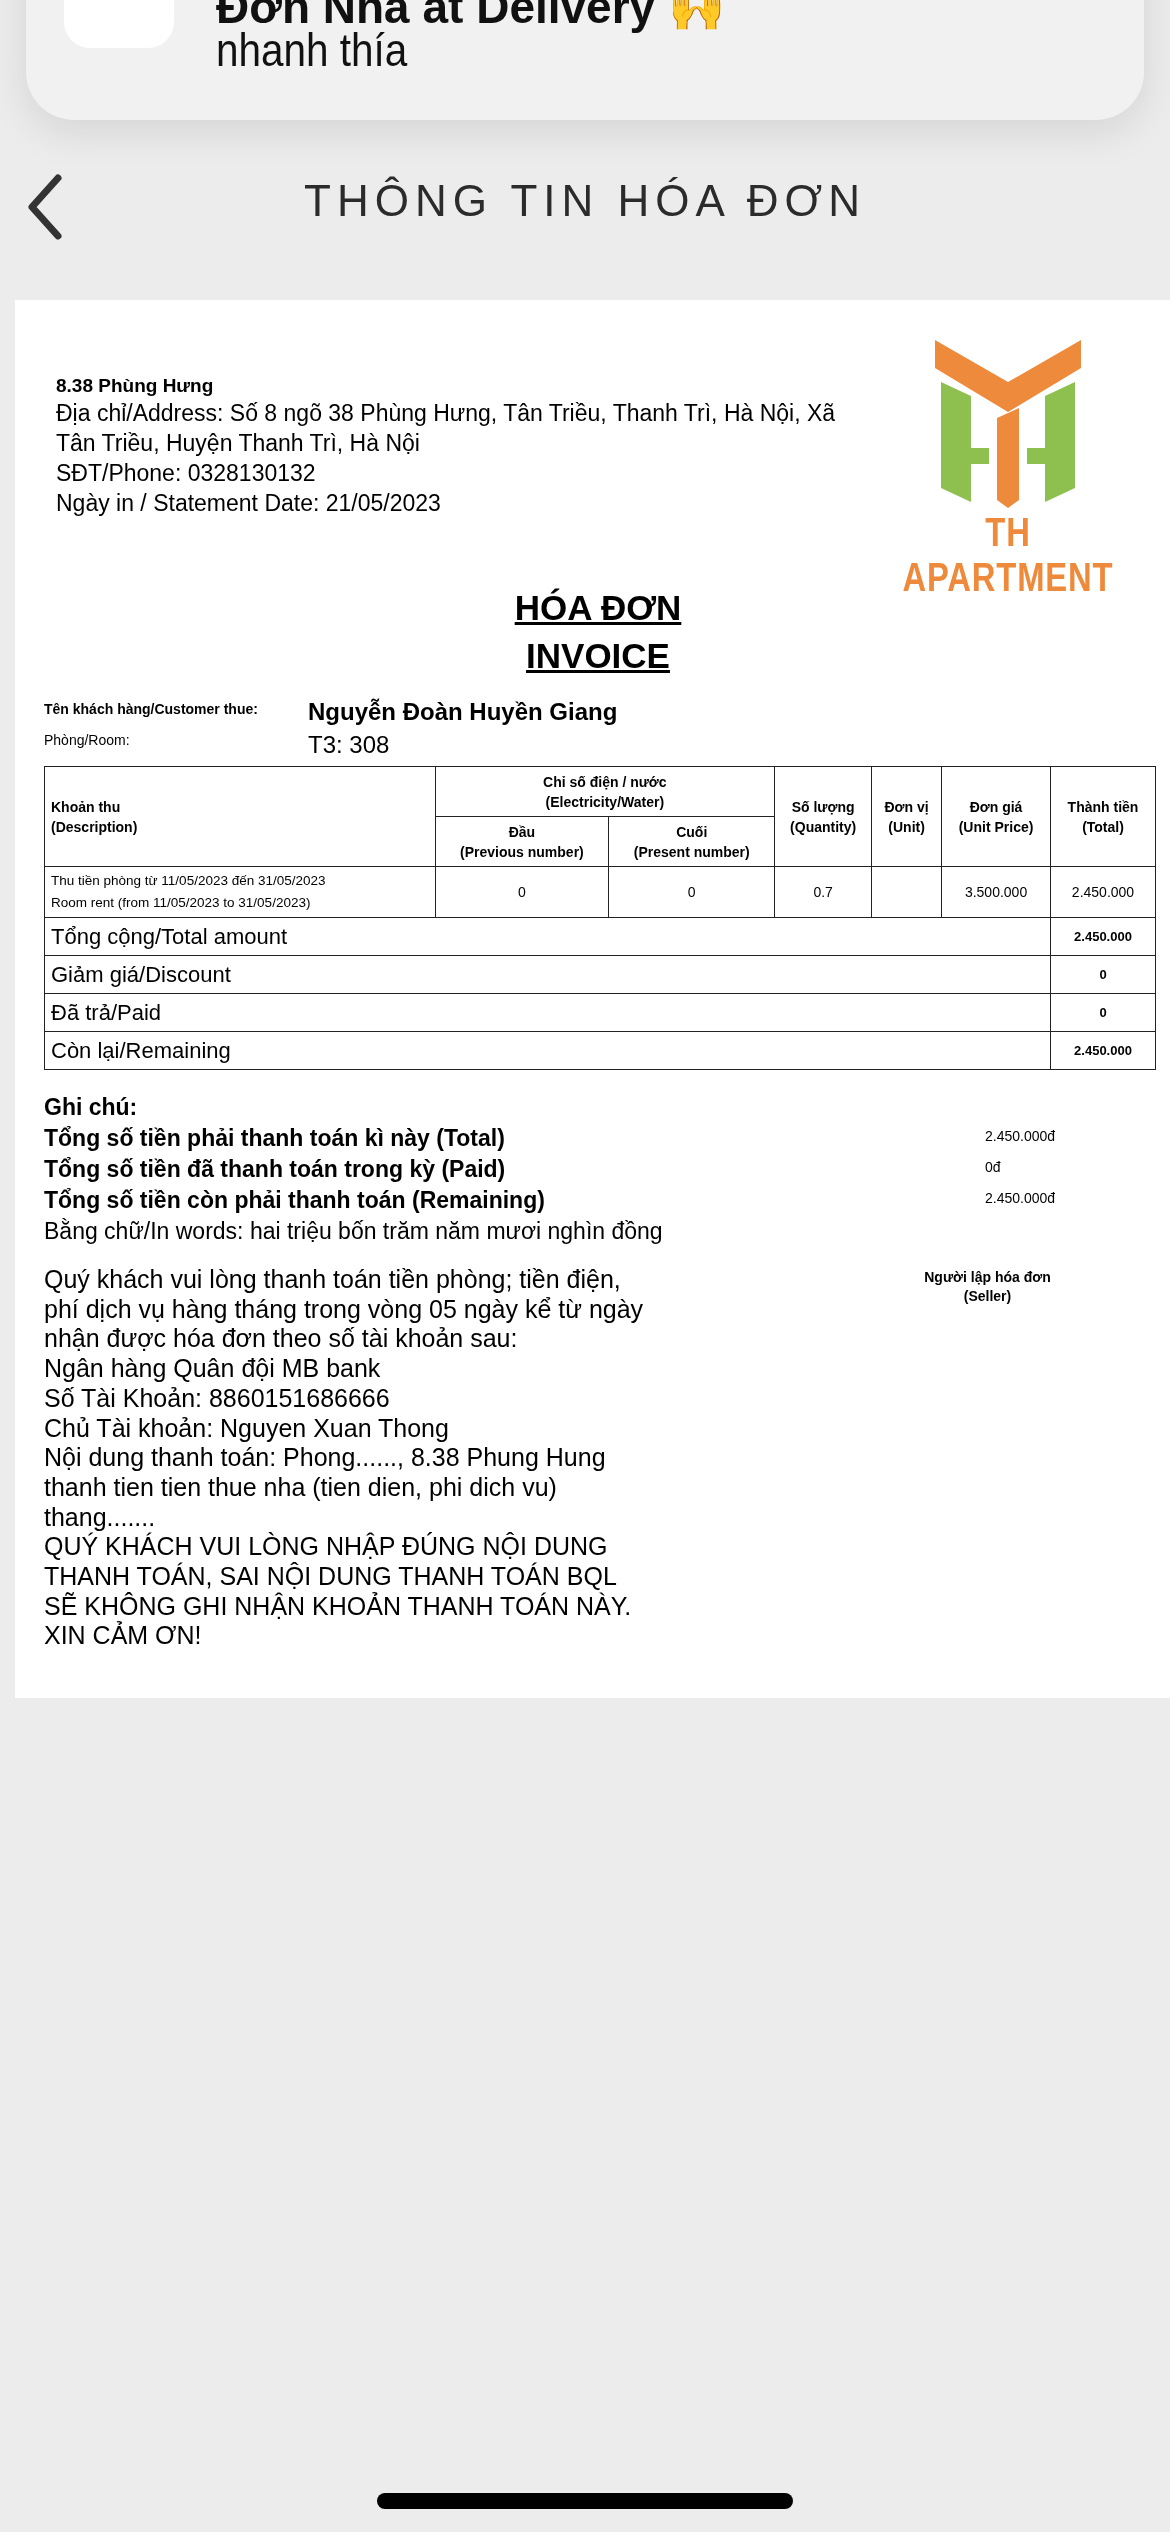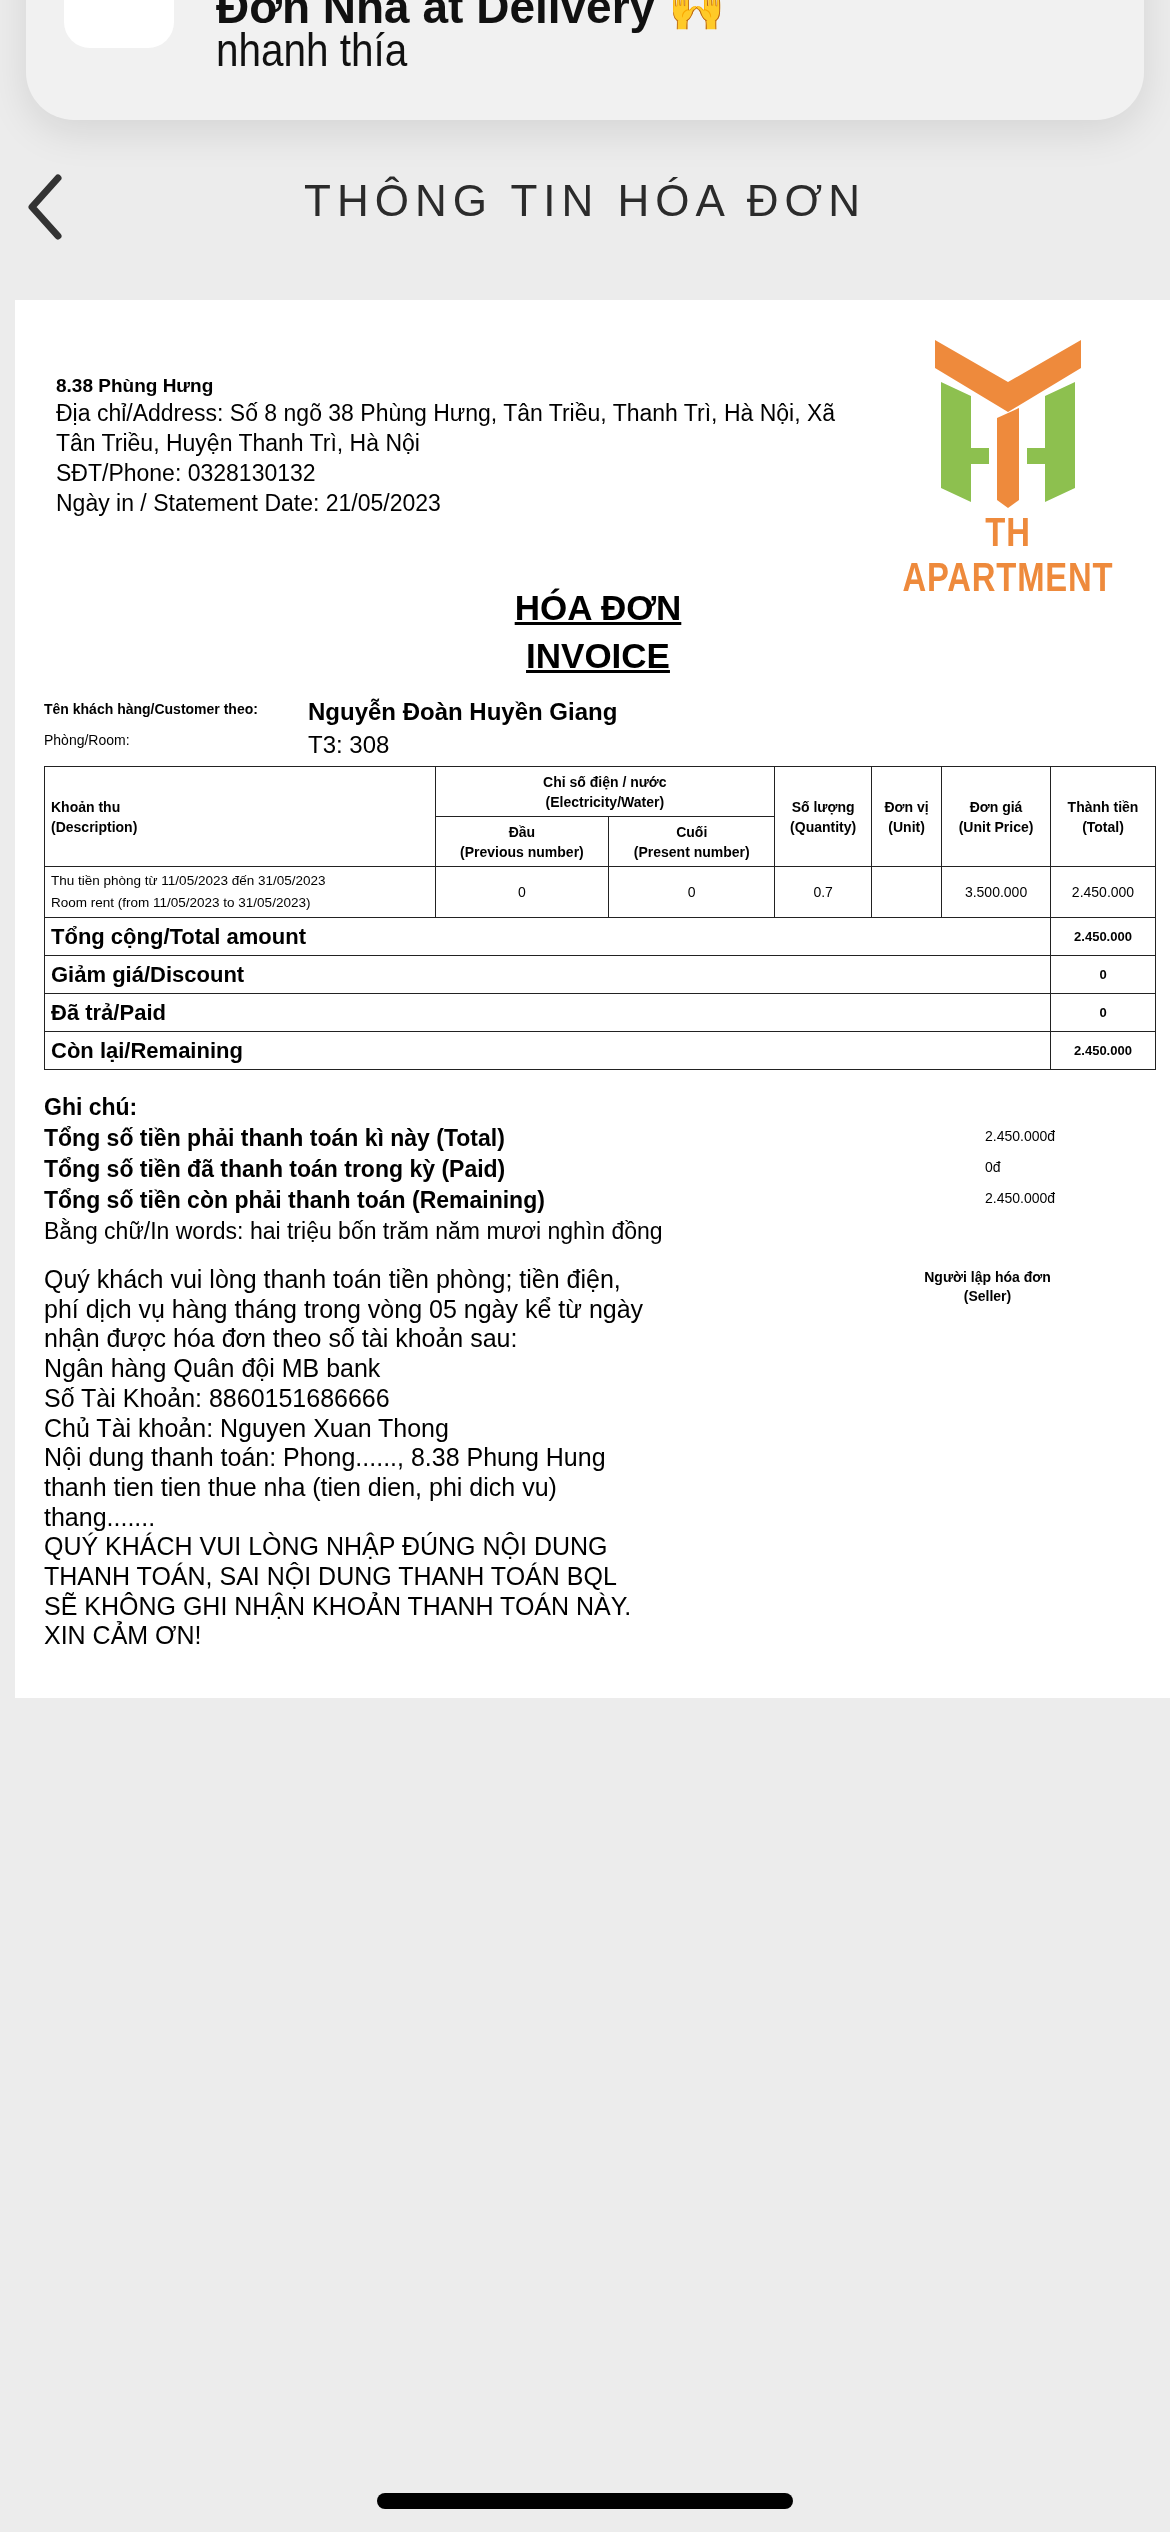--- a/index.html
+++ b/index.html
@@ -56,21 +56,21 @@
     font-size:14px;
   }
   table.items td, table.items th {
     border:1.5px solid #222; padding:0 6px; font-weight:normal;
   }
   table.items th { font-weight:bold; text-align:center; font-size:14px; line-height:20px; }
   table.items th.desc { text-align:left; }
   table.items td { text-align:center; height:50px; }
   table.items td.desc { text-align:left; line-height:22px; font-size:13.5px; }
   table.items tr.sum td { height:37px; }
-  table.items tr.sum td.lbl { text-align:left; font-size:22px; font-weight:bold; }
+  table.items tr.sum td.lbl { text-align:left; font-size:22px; font-weight:normal; }
   table.items tr.sum td.amt { font-size:13px; font-weight:bold; }
   .notes { position:absolute; left:29px; top:792px; font-size:23px; line-height:31px; }
   .notes .b { font-weight:bold; }
   .note-vals { position:absolute; left:970px; top:821px; font-size:14px; line-height:31px; }
   .seller { position:absolute; left:880px; top:968px; width:185px; text-align:center; font-size:14px; font-weight:bold; line-height:19px; }
   .payinfo { position:absolute; left:29px; top:965px; font-size:25px; line-height:29.7px; width:620px; }
   .home-ind {
     position:absolute; left:377px; top:2493px; width:416px; height:16px; border-radius:8px; background:#000;
   }
 </style>
@@ -108,21 +108,21 @@
       <polygon points="72,10 145,52 218,10 218,38 145,82 72,38" fill="#ee8a3c"></polygon>
 
       <polygon points="134,88 156,78 156,170 145,178 134,170" fill="#ee8a3c"></polygon>
     </svg>
     <div class="logo-text">TH APARTMENT</div>
   </div>
 
   <div class="inv-title" style="top:288px">HÓA ĐƠN</div>
   <div class="inv-title" style="top:336px">INVOICE</div>
 
-  <div class="cust-label" style="top:401px;font-weight:bold">Tên khách hàng/Customer theo:</div>
+  <div class="cust-label" style="top:401px;font-weight:bold">Tên khách hàng/Customer thue:</div>
   <div class="cust-val" style="top:398px;font-weight:bold">Nguyễn Đoàn Huyền Giang</div>
   <div class="cust-label" style="top:432px">Phòng/Room:</div>
   <div class="cust-val" style="top:431px">T3: 308</div>
 
   <table class="items">
     <colgroup>
       <col style="width:391px">
         <col style="width:174px">
         <col style="width:166px">
         <col style="width:97px">

